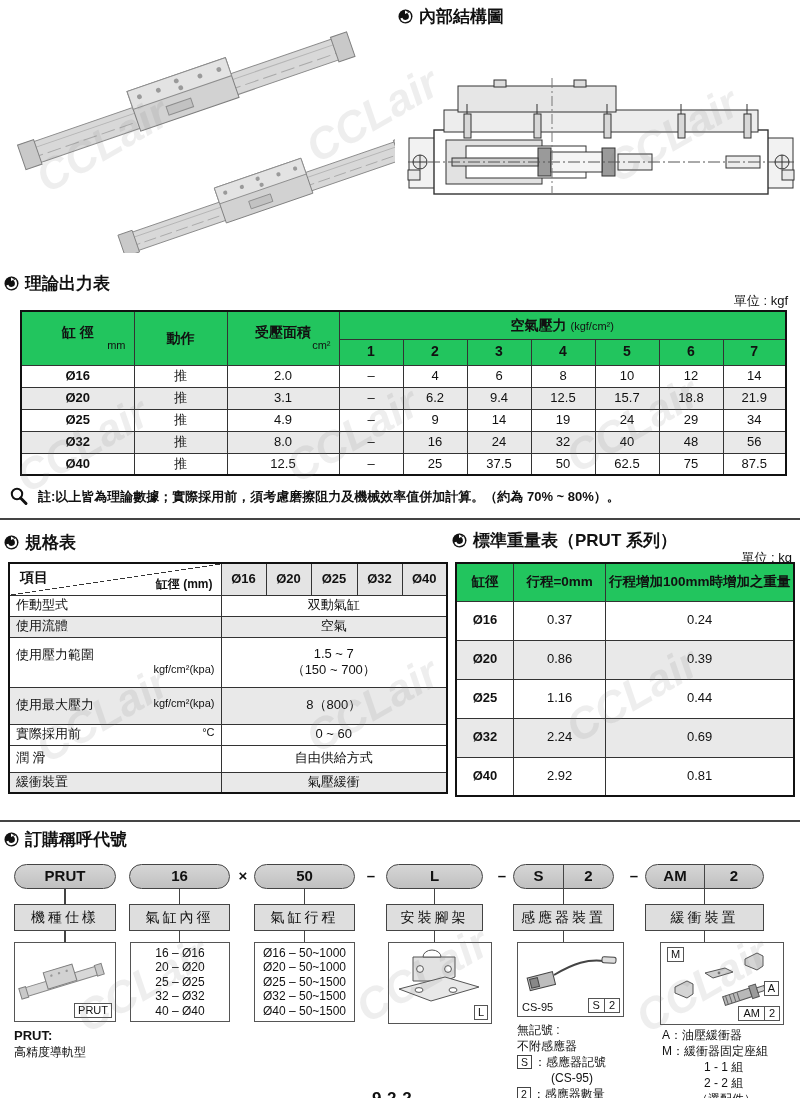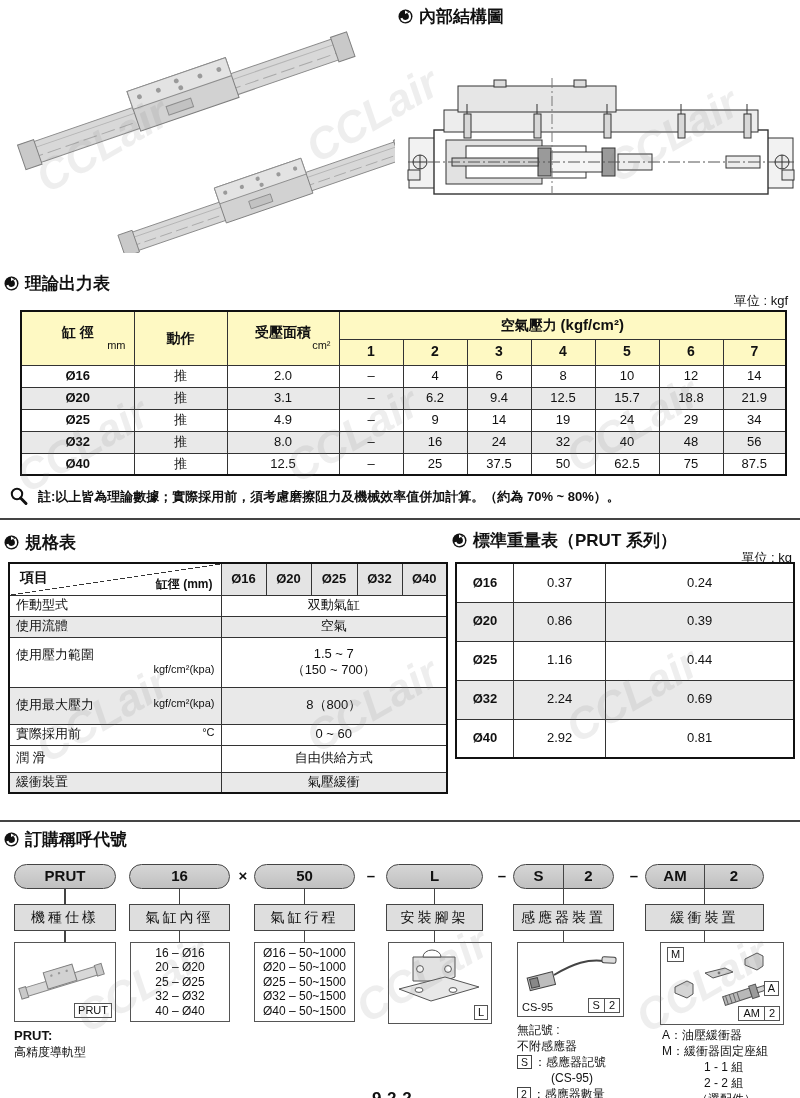--- a/index.html
+++ b/index.html
@@ -7,25 +7,25 @@
         font-family:"Liberation Sans",sans-serif;color:#111;}
   .wm{position:absolute;font-style:italic;font-weight:bold;font-size:44px;
       color:rgba(120,120,120,0.13);transform:rotate(-30deg);white-space:nowrap;z-index:5;pointer-events:none;}
   .abs{position:absolute;}
   .sec-title{position:absolute;display:flex;align-items:center;gap:6px;font-weight:bold;font-size:17px;z-index:2;}
   .unit{position:absolute;font-size:13px;z-index:2;}
   .hr{position:absolute;left:0;width:800px;height:2px;background:#444;z-index:1;}
   table.t{position:absolute;border-collapse:collapse;table-layout:fixed;z-index:2;background:#fff;
           border:2px solid #111;}
   table.t td{border:1px solid #333;font-size:13px;text-align:center;padding:0;line-height:1.25;}
-  table.t tr.h td{background:#fef9c3;font-weight:bold;font-size:14px;}
+  table.t tr.h td{background:#22c55e;font-weight:bold;font-size:14px;}
   table.t tr.alt td{background:#e9e9e9;}
   td .hsub{text-align:right;font-size:11px;font-weight:normal;padding-right:8px;margin-top:-3px;}
   td.b{font-weight:bold;}
-  .hsmall{font-size:15px;font-weight:bold;}
+  .hsmall{font-size:11px;font-weight:normal;}
   
   #spec-table td.lab{text-align:left;padding:0 6px;}
   #spec-table td.lab .lt{float:left;}
   #spec-table td.lab .lu{float:right;font-size:11px;}
   #spec-table td.lab.tall .lt{display:block;float:none;}
   #spec-table td.lab.tall .lu{display:block;float:none;text-align:right;}
   #spec-table tr td{font-size:13px;}
   .diag{position:relative;background-image:linear-gradient(to bottom right,
          transparent 49.5%, #333 49.5%, #333 50.6%, transparent 50.6%);}
   .diag .di{position:absolute;left:10px;top:5px;font-weight:bold;font-size:14px;}
@@ -374,20 +374,25 @@
     <span>標準重量表（PRUT 系列）</span>
   </div>
   <div class="unit" style="right:8px;top:549px">單位 : kg</div>
   <table class="t" id="weight-table" style="left:455px;top:562px;width:340px">
       <colgroup>
         <col style="width:57px">
         <col style="width:92px">
         <col style="width:187px">
       </colgroup>
       <tbody>
+        <tr class="h" style="height:38px">
+          <td style="font-size:13.5px">缸徑</td>
+          <td style="font-size:13.5px">行程=0mm</td>
+          <td style="font-size:13.5px">行程增加100mm時增加之重量</td>
+        </tr>
         <tr class="" style="height:39px">
           <td class="b">Ø16</td>
           <td>0.37</td>
           <td>0.24</td>
         </tr>
         <tr class="alt" style="height:39px">
           <td class="b">Ø20</td>
           <td>0.86</td>
           <td>0.39</td>
         </tr>

